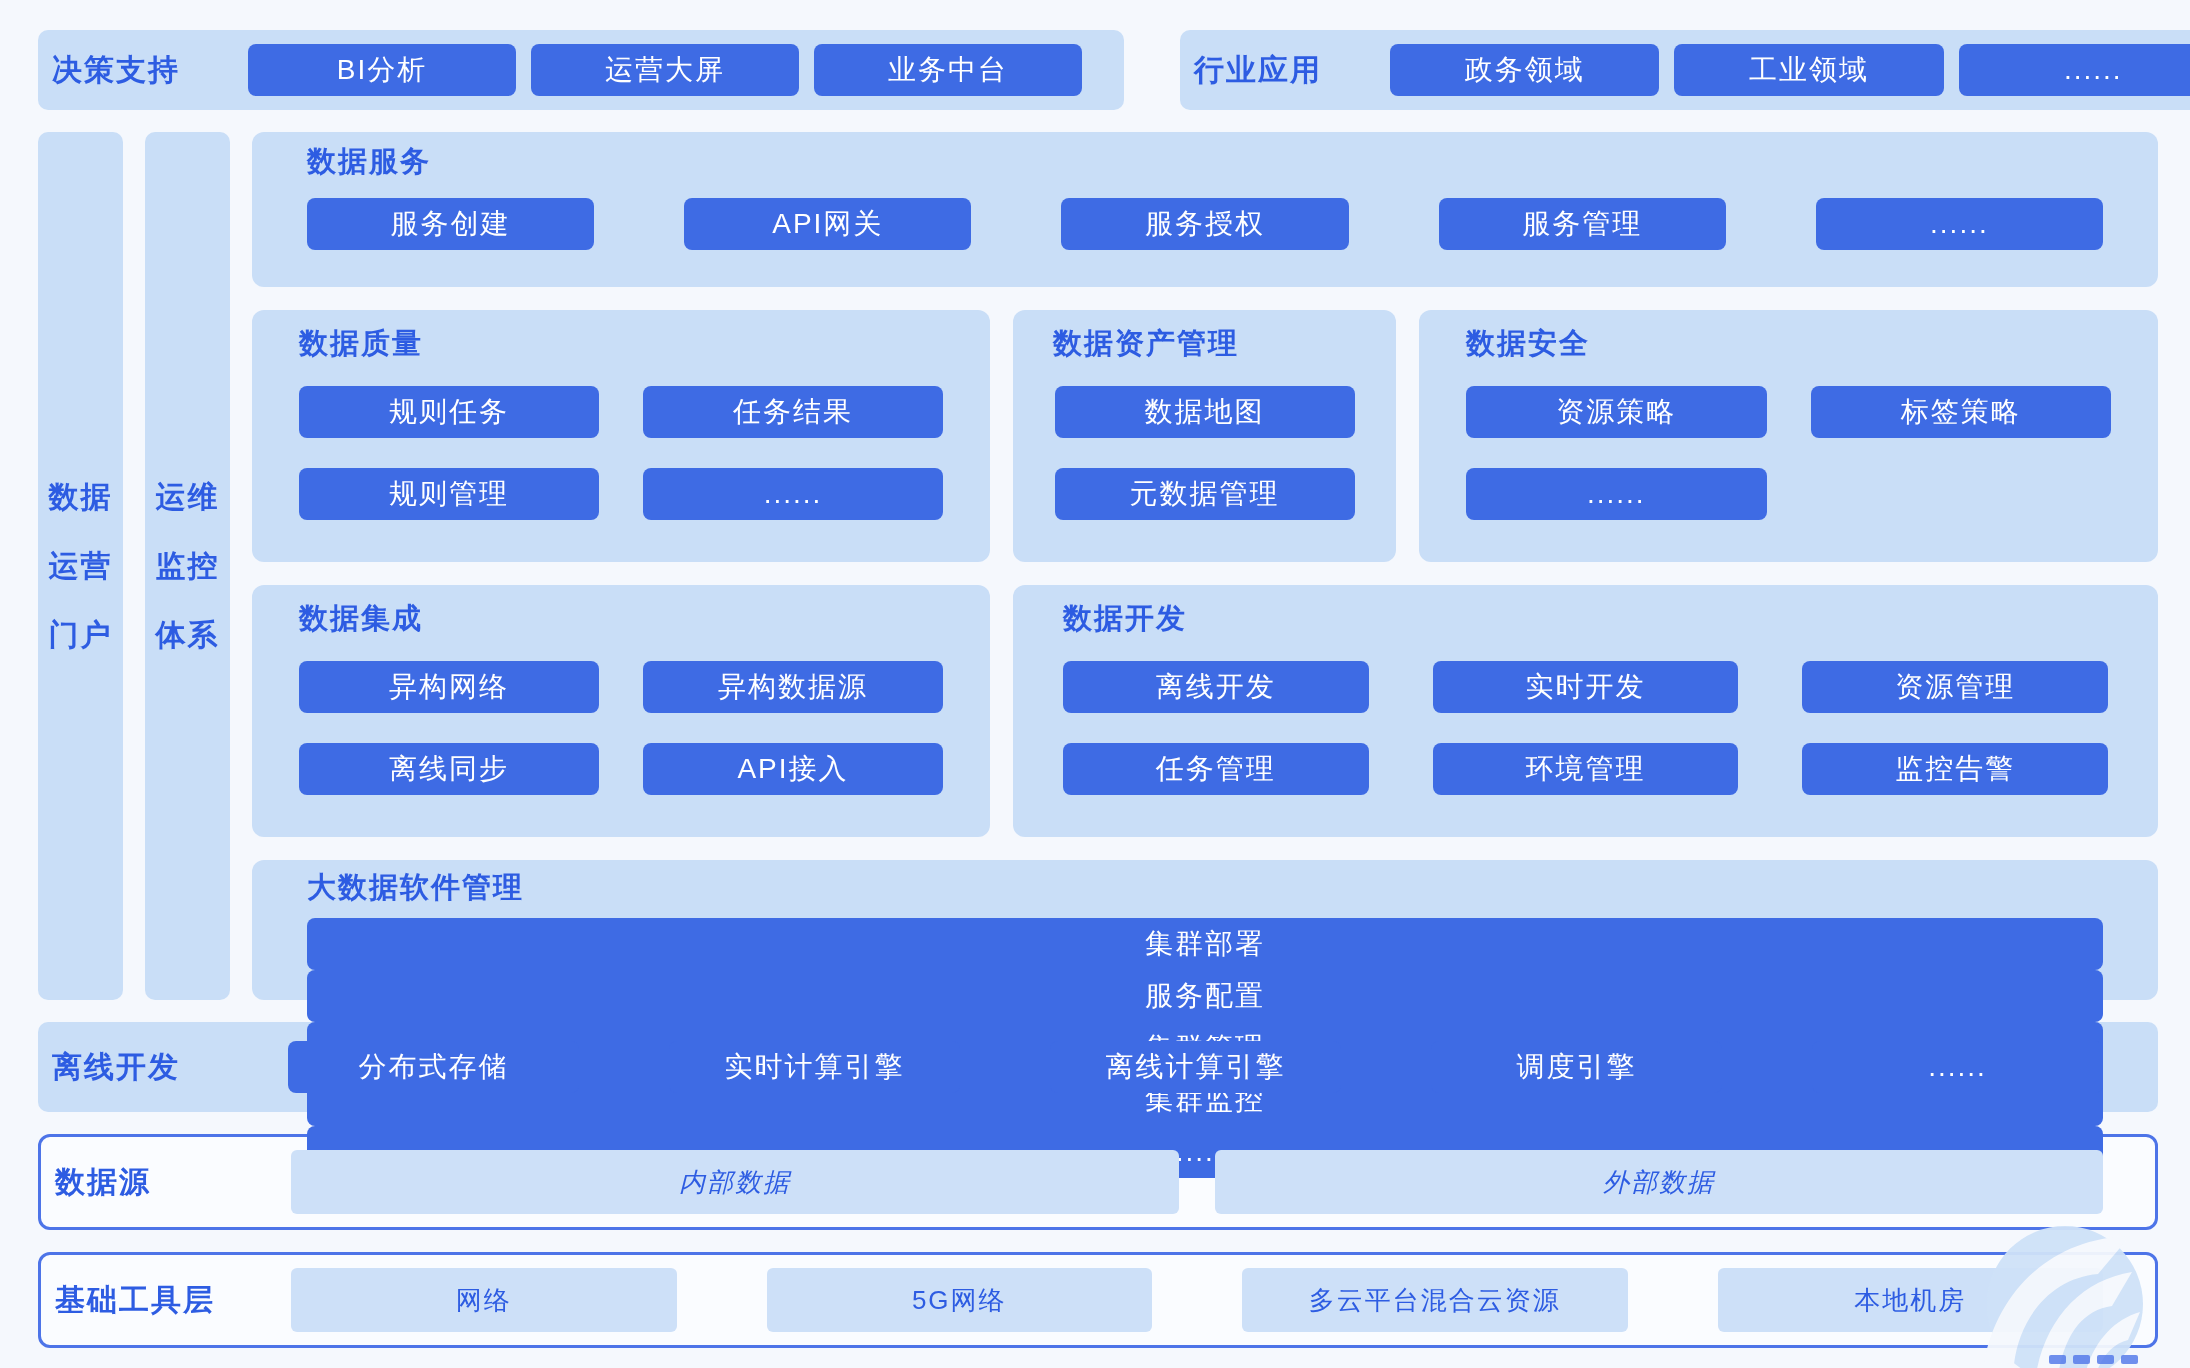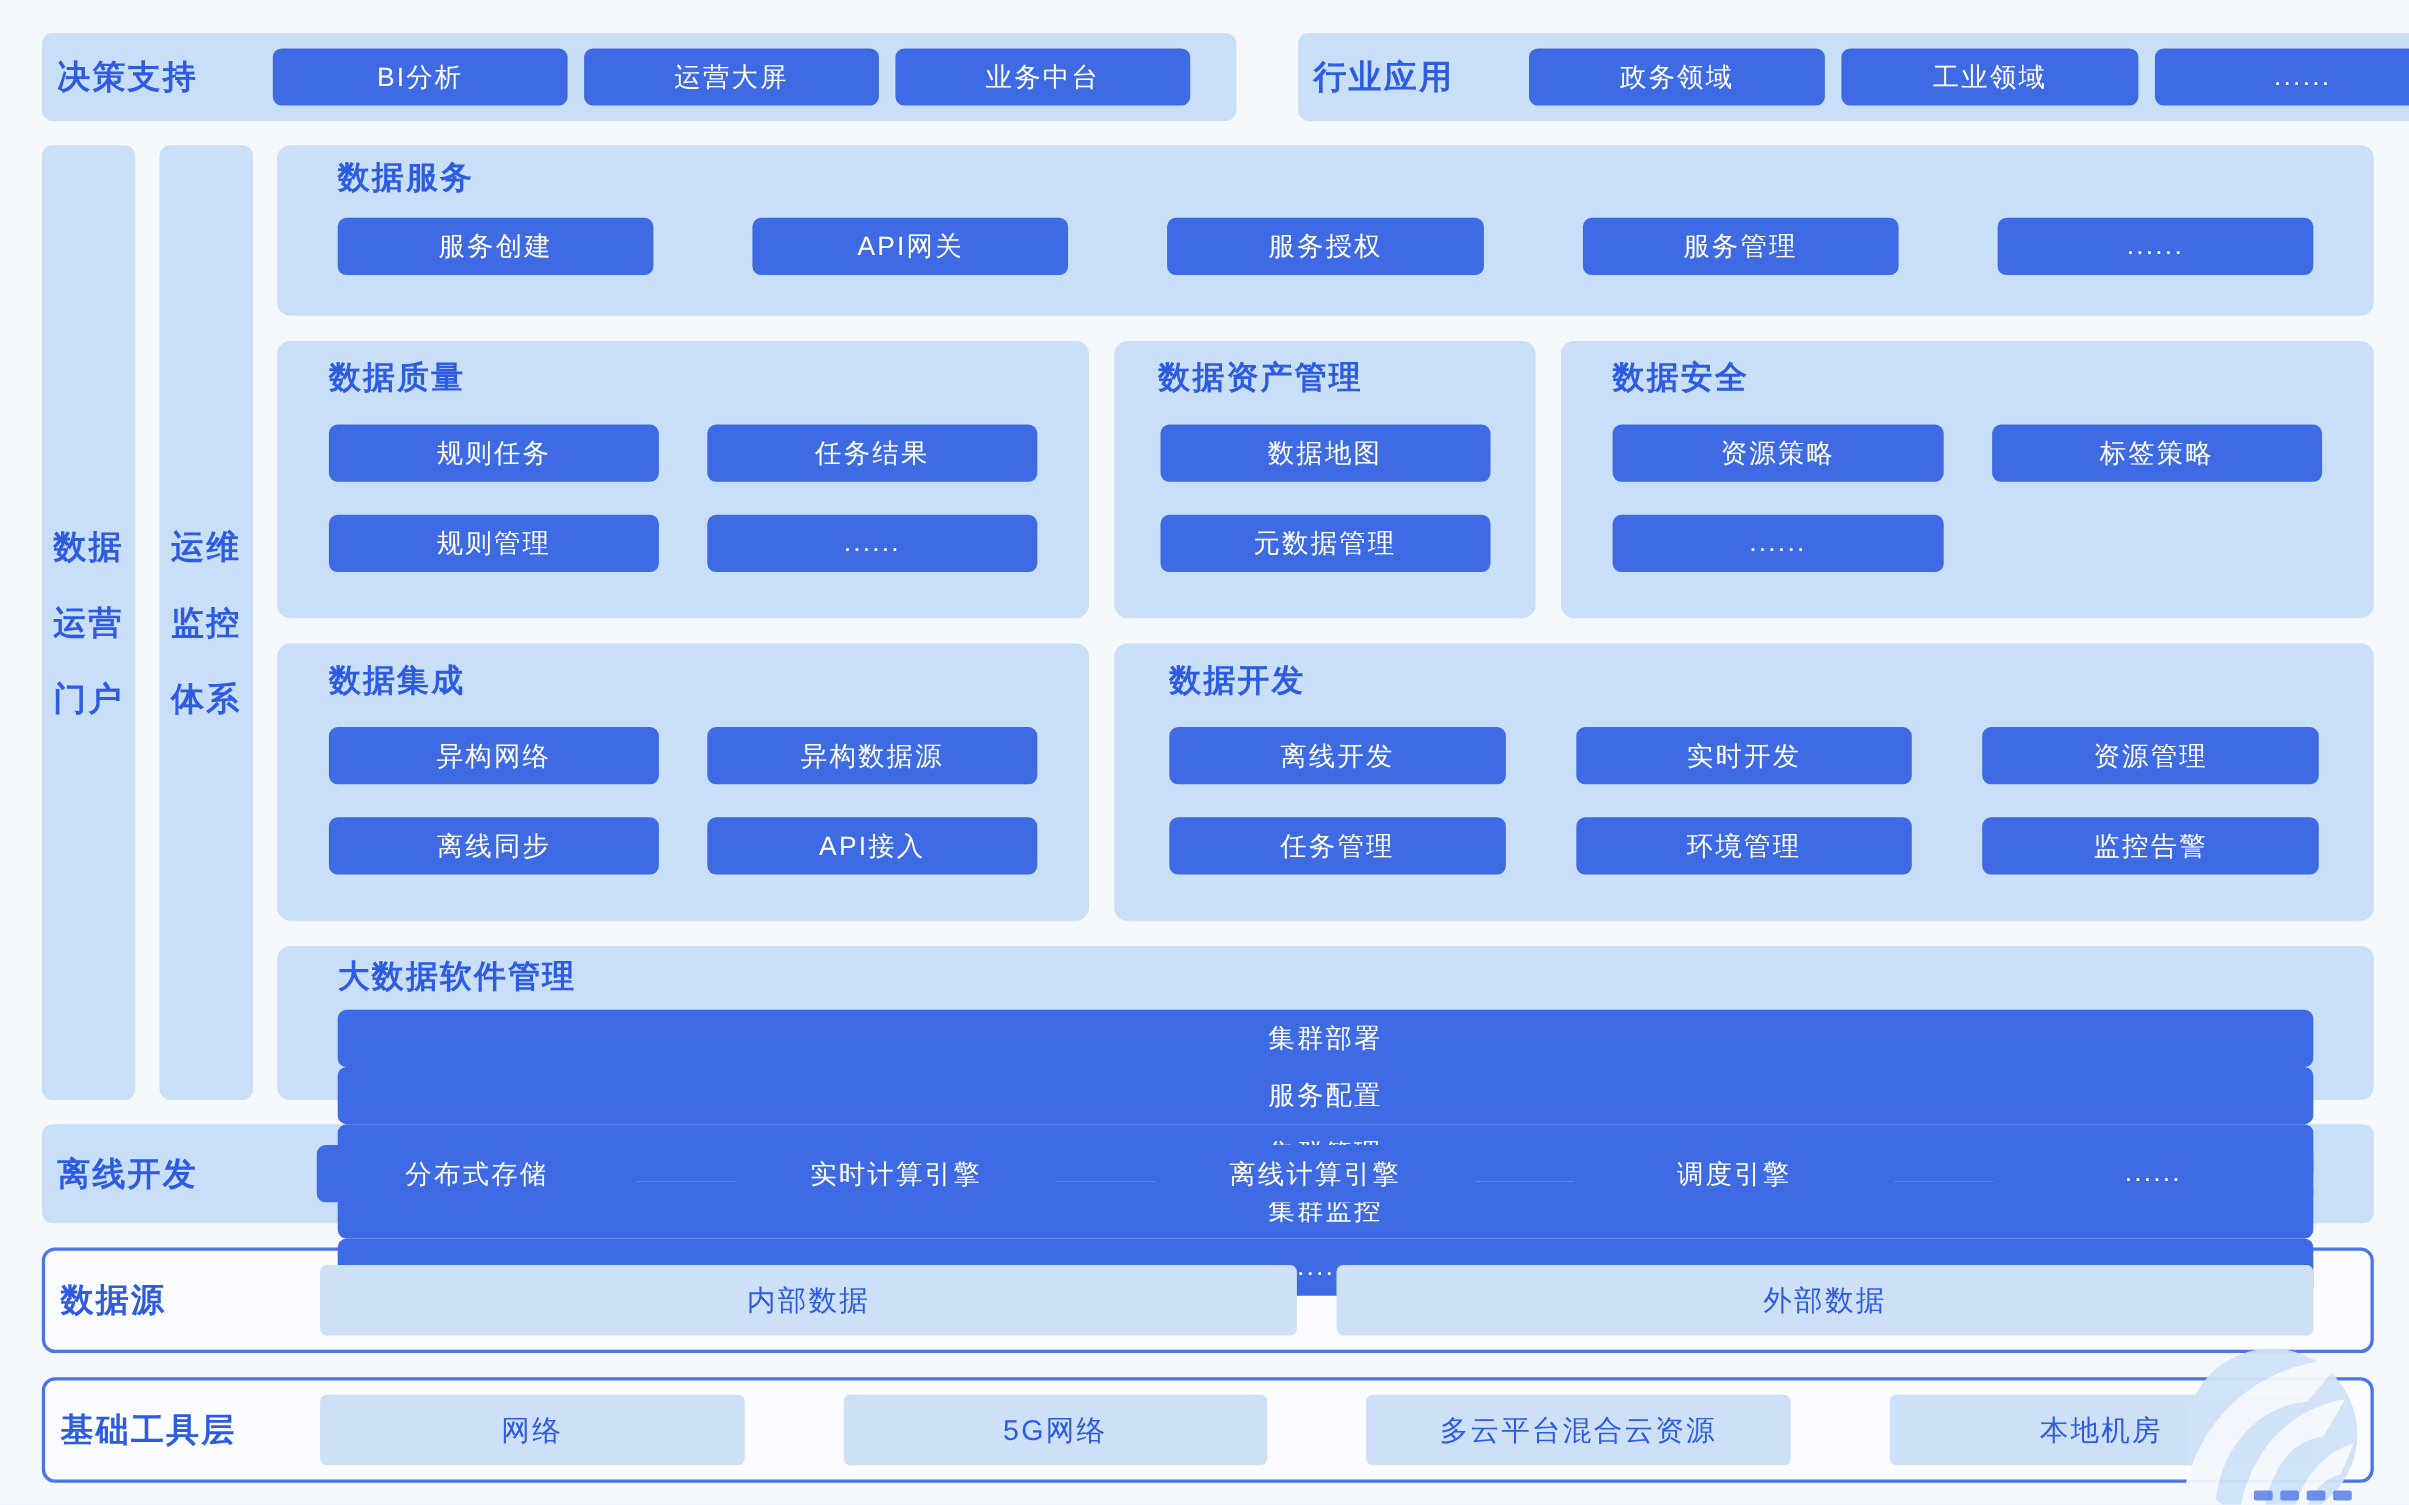--- a/index.html
+++ b/index.html
@@ -10,21 +10,21 @@
     font-family:"Liberation Sans","DejaVu Sans",sans-serif;
     overflow:hidden;
   }
   
   .lightbox{background:#c9def7;border-radius:10px;}
   .blue-label{color:#2d5ce2;font-size:30px;font-weight:700;letter-spacing:2px;}
   .panel-title{color:#2d5ce2;font-size:29px;font-weight:600;text-align:left;letter-spacing:2px;}
   .chip{
     background:#3e6be4;color:#ffffff;border-radius:8px;
     display:flex;align-items:center;justify-content:center;
-    font-size:24px;font-weight:500;letter-spacing:2px;
+    font-size:28px;font-weight:500;letter-spacing:2px;
     height:52px;
   }
   .chip-light{
     background:#cde0f8;color:#2d5ce2;border-radius:6px;
     display:flex;align-items:center;justify-content:center;
     font-size:26px;font-weight:500;letter-spacing:2px;
     height:64px;
   }
   
   .top-row{display:flex;gap:56px;margin:30px 32px 0 38px;height:80px;}
@@ -67,21 +67,21 @@
   .engine-row .chips{display:grid;grid-template-columns:repeat(5,1fr);gap:90px;flex:1;}
   
   .border-row{
     display:flex;align-items:center;
     margin:22px 32px 0 38px;height:96px;
     background:#fafcff;border:3px solid #4d74e8;border-radius:12px;
     padding:0 52px 0 14px;box-sizing:border-box;
   }
   .border-row .row-label{width:236px;flex:none;}
   .border-row .chips-2{display:flex;flex:1;gap:36px;}
-  .border-row .chips-2 .chip-light{flex:1;}
+  .border-row .chips-2 .chip-light{flex:1;font-style:italic;}
   .border-row .chips-4{display:grid;grid-template-columns:repeat(4,1fr);gap:90px;flex:1;}
   
   .watermark{position:absolute;right:40px;bottom:-14px;z-index:5;opacity:.95;}
   .wm-marks{position:absolute;right:52px;bottom:4px;z-index:6;display:flex;gap:7px;}
   .wm-marks i{display:block;width:17px;height:9px;background:#4d74e8;border-radius:2px;opacity:.8;}
 </style>
 </head>
 <body>
 
 <div class="page">

